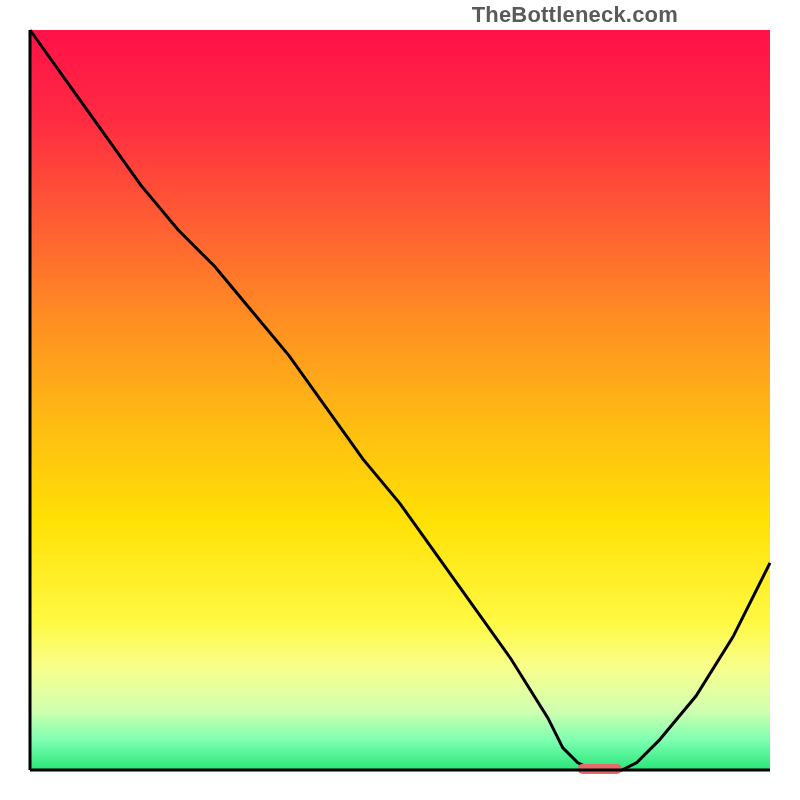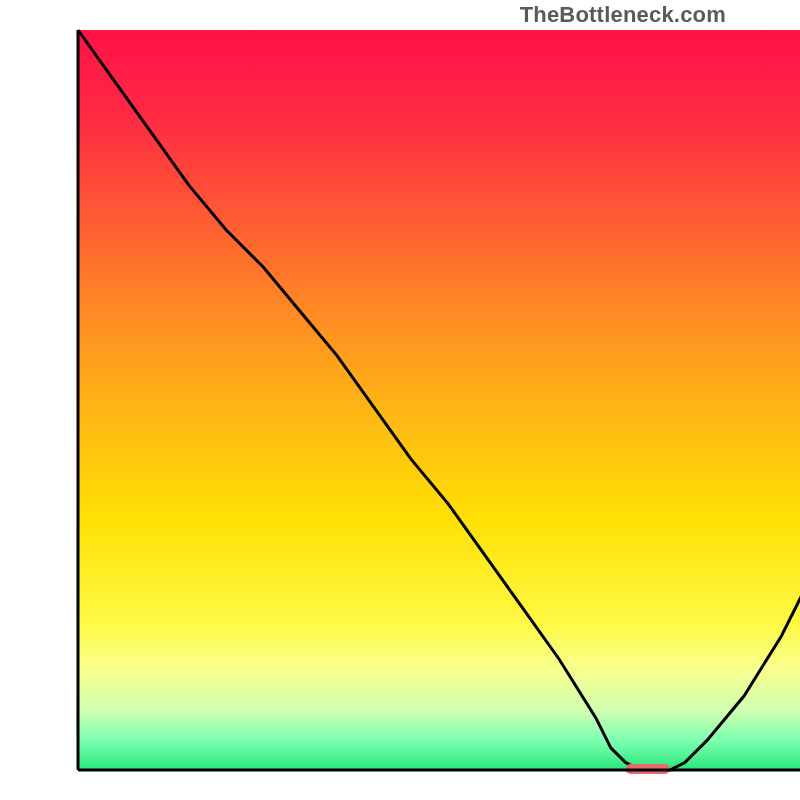--- a/index.html
+++ b/index.html
@@ -8,21 +8,20 @@
     width: 800px;
     height: 800px;
     overflow: hidden;
     background: #ffffff;
     font-family: Arial, Helvetica, sans-serif;
   }
   .wrap {
     position: relative;
     width: 696px;
     height: 800px;
-    margin-left: 48px;
   }
   .watermark {
     position: absolute;
     top: 2px;
     right: 18px;
     font-size: 22px;
     font-weight: 600;
     color: #5a5a5a;
     letter-spacing: 0.2px;
   }

